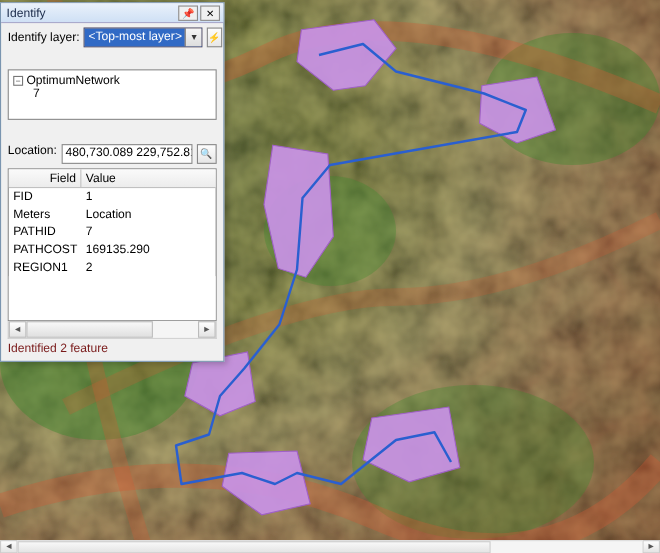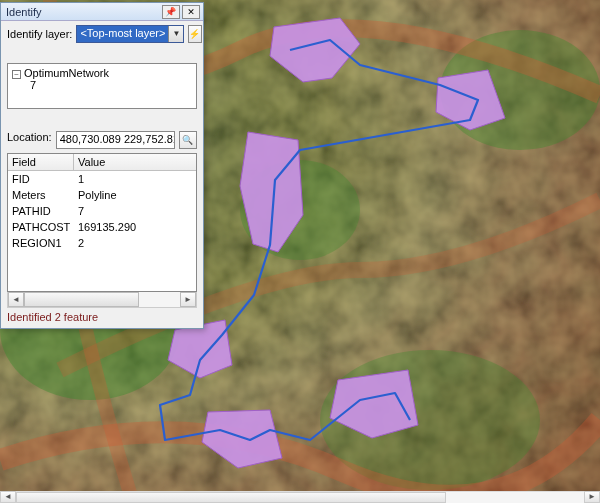--- a/index.html
+++ b/index.html
@@ -140,21 +140,21 @@
     font-size: 11px;
   }
   .table .th {
     background: linear-gradient(#fafafa,#ececec);
     border-bottom: 1px solid #c0c0c0;
   }
   .table .c1 {
     width: 66px;
     padding: 2px 4px;
   }
-  .table .th .c1 { border-right: 1px solid #c0c0c0; }
+  .table .th .c1 { border-right: 1px solid #c0c0c0; text-align: right; }
   .table .c2 {
     flex: 1;
     padding: 2px 4px;
   }
   .scroll-filler {
     height: 40px;
     background: #fff;
   }
   .hscroll {
     margin: 0 6px;
@@ -305,21 +305,21 @@
     <div class="th">
       <div class="c1">Field</div>
       <div class="c2">Value</div>
     </div>
     <div class="tr">
       <div class="c1">FID</div>
       <div class="c2">1</div>
     </div>
     <div class="tr">
       <div class="c1">Meters</div>
-      <div class="c2">Polyline</div>
+      <div class="c2">Location</div>
     </div>
     <div class="tr">
       <div class="c1">PATHID</div>
       <div class="c2">7</div>
     </div>
     <div class="tr">
       <div class="c1">PATHCOST</div>
       <div class="c2">169135.290</div>
     </div>
     <div class="tr">

